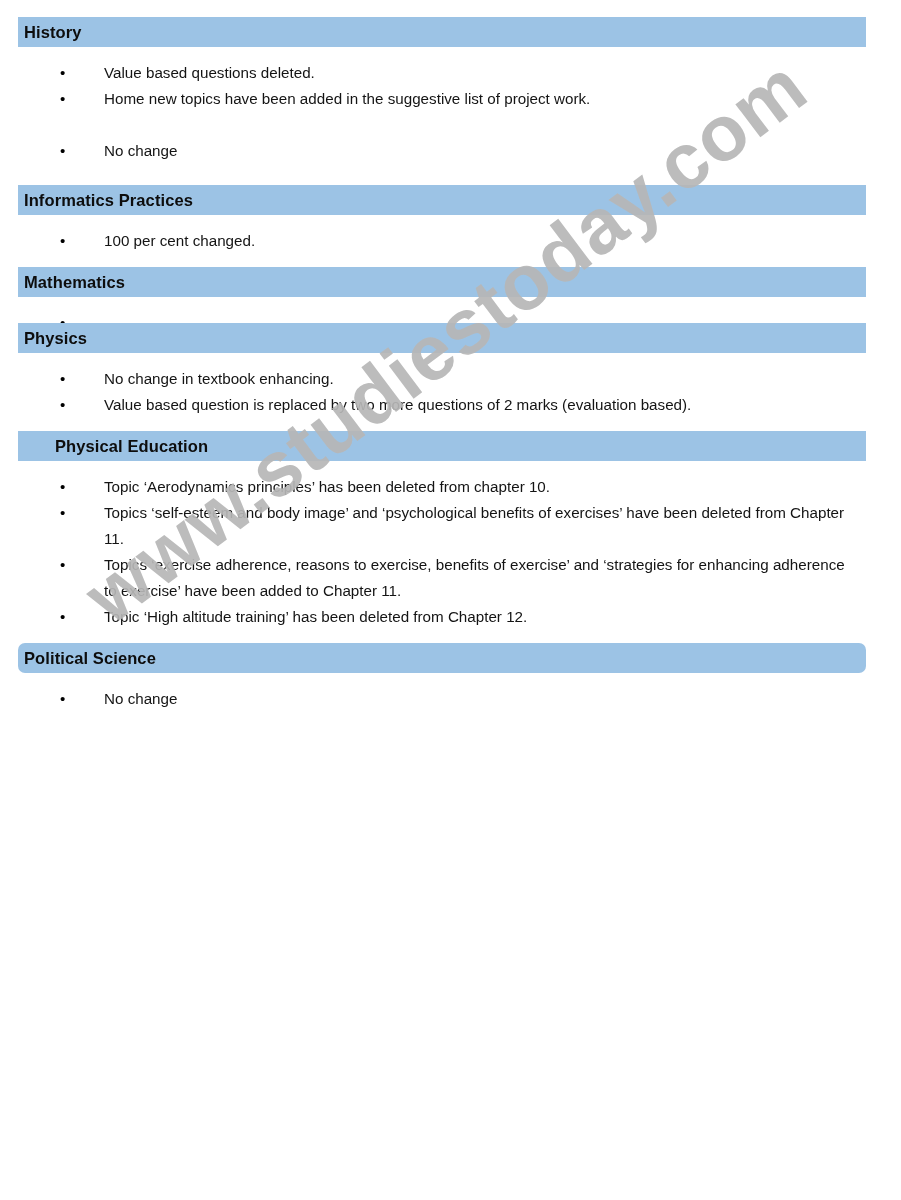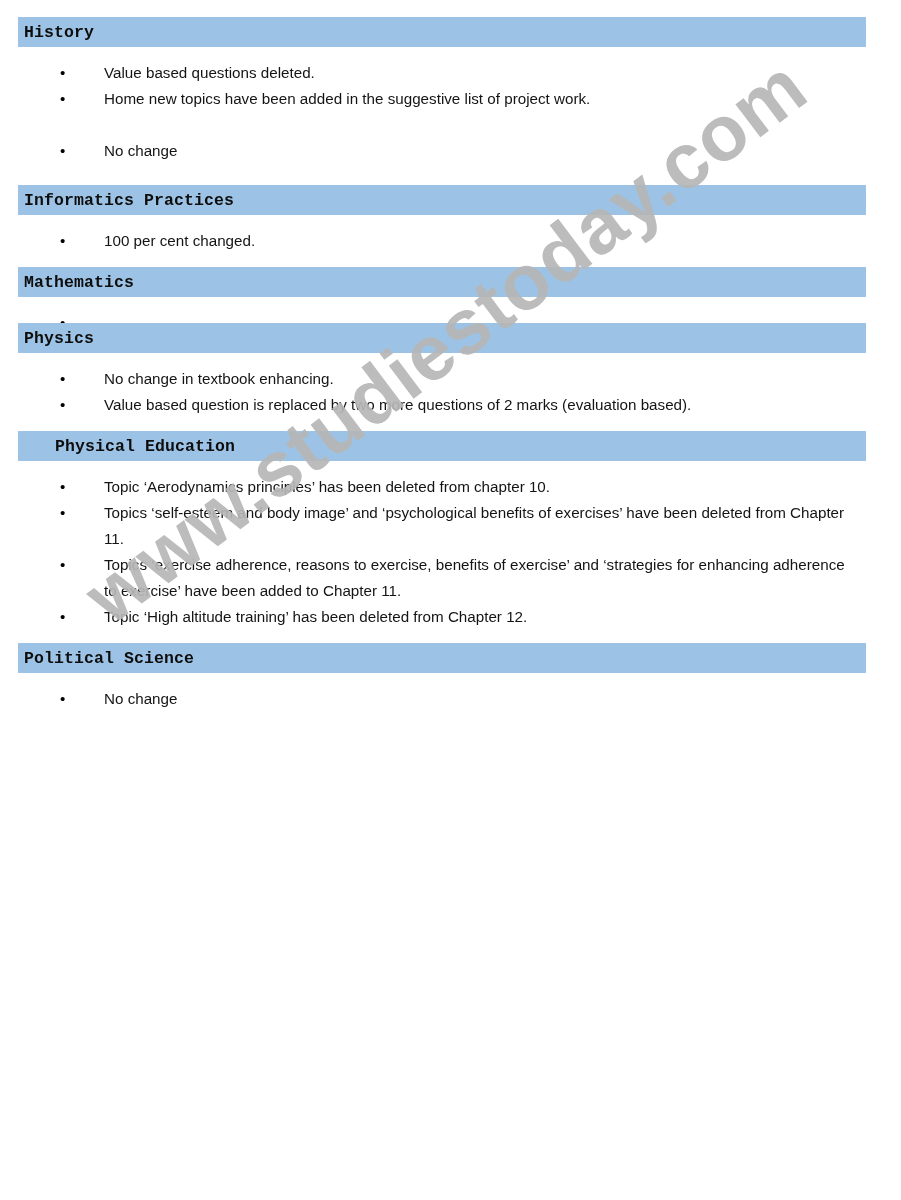--- a/index.html
+++ b/index.html
@@ -64,21 +64,21 @@
   .section-header {
     background: #9cc3e5;
     margin-left: 18px;
     margin-right: 35px;
     height: 30px;
     line-height: 30px;
     padding-left: 6px;
     box-sizing: border-box;
   }
   .section-header .section-title {
-    font-family: Liberation Mono, monospace;
+    font-family: Liberation Sans, sans-serif;
     font-size: 16.5px;
     font-weight: 700;
     color: #0d0d0d;
     letter-spacing: 0.1px;
   }
 
   .bullet-list {
     margin: 0;
     padding: 0;
     list-style: none;
@@ -188,21 +188,21 @@
             <span class="bullet-marker">•</span>
             <span class="bullet-text">Topics ‘exercise adherence, reasons to exercise, benefits of exercise’ and ‘strategies for enhancing adherence to exercise’ have been added to Chapter 11.</span>
           </li>
           <li class="bullet-item" style="color: rgb(20, 20, 20);">
             <span class="bullet-marker">•</span>
             <span class="bullet-text">Topic ‘High altitude training’ has been deleted from Chapter 12.</span>
           </li>
         </ul>
       </div>
       <div class="section">
-        <div class="section-header" style="background: rgb(156, 195, 229);"><span class="section-title">Political Science</span></div>
+        <div class="section-header" style="background: rgb(156, 195, 229); border-radius: 7px;"><span class="section-title">Political Science</span></div>
         <ul class="bullet-list">
           <li class="bullet-item" style="color: rgb(20, 20, 20);">
             <span class="bullet-marker">•</span>
             <span class="bullet-text">No change</span>
           </li>
         </ul>
       </div>
     </div>
 
   <div id="watermark-layer">

